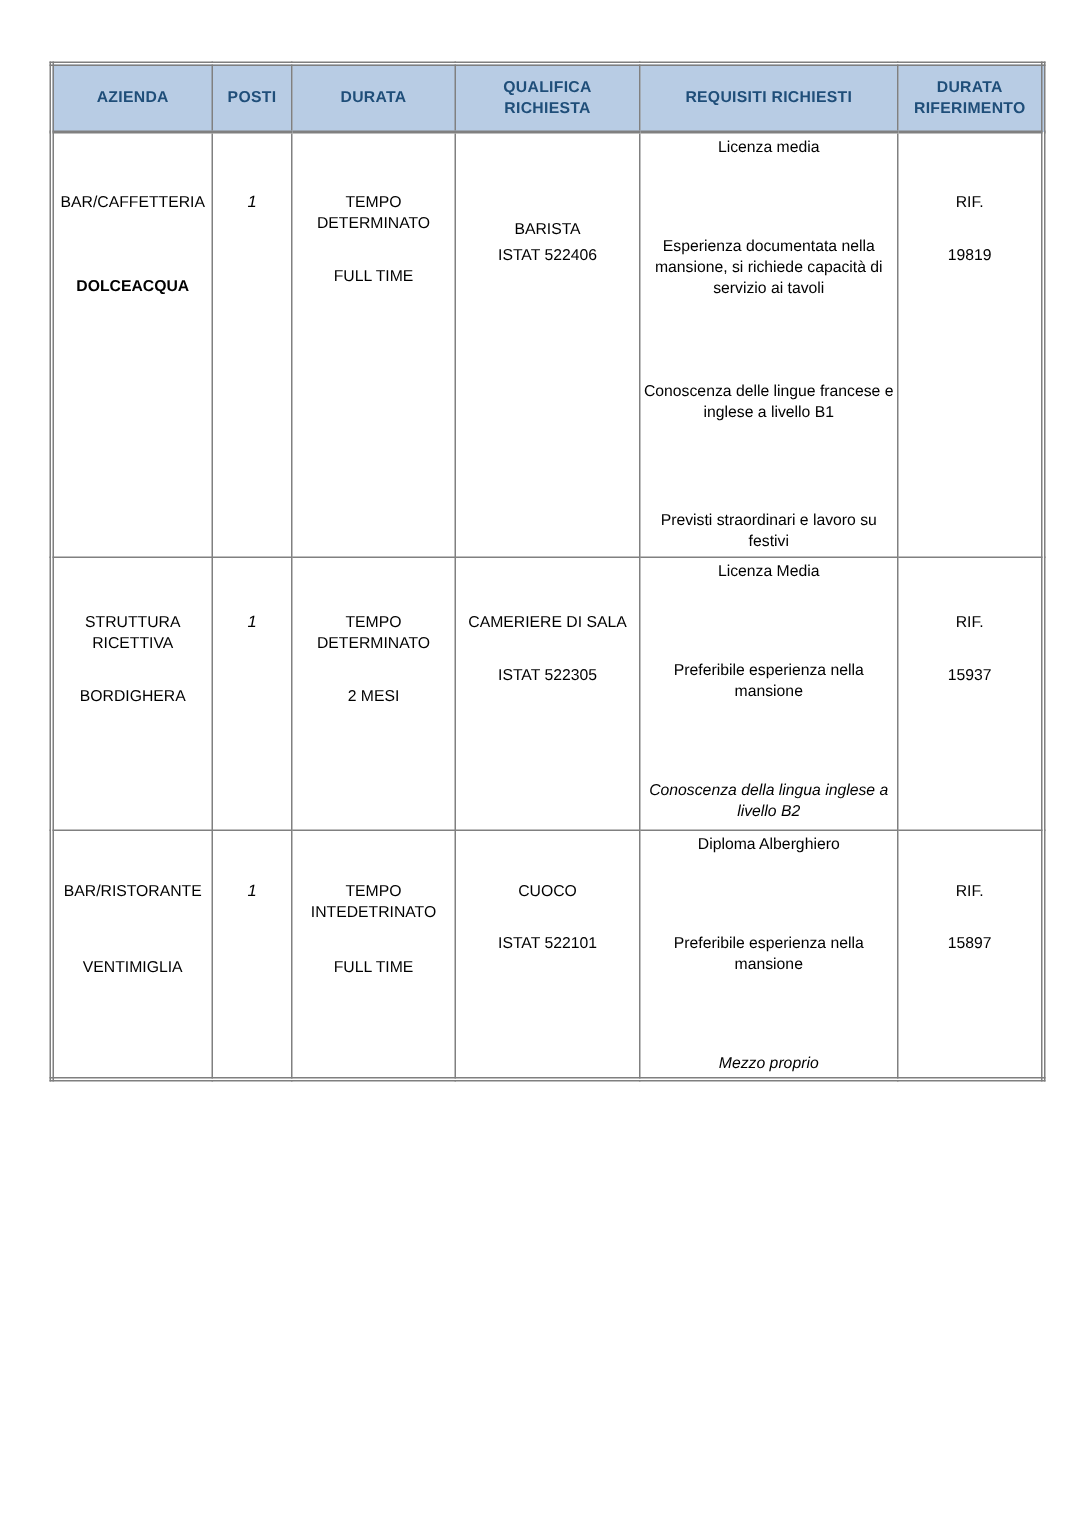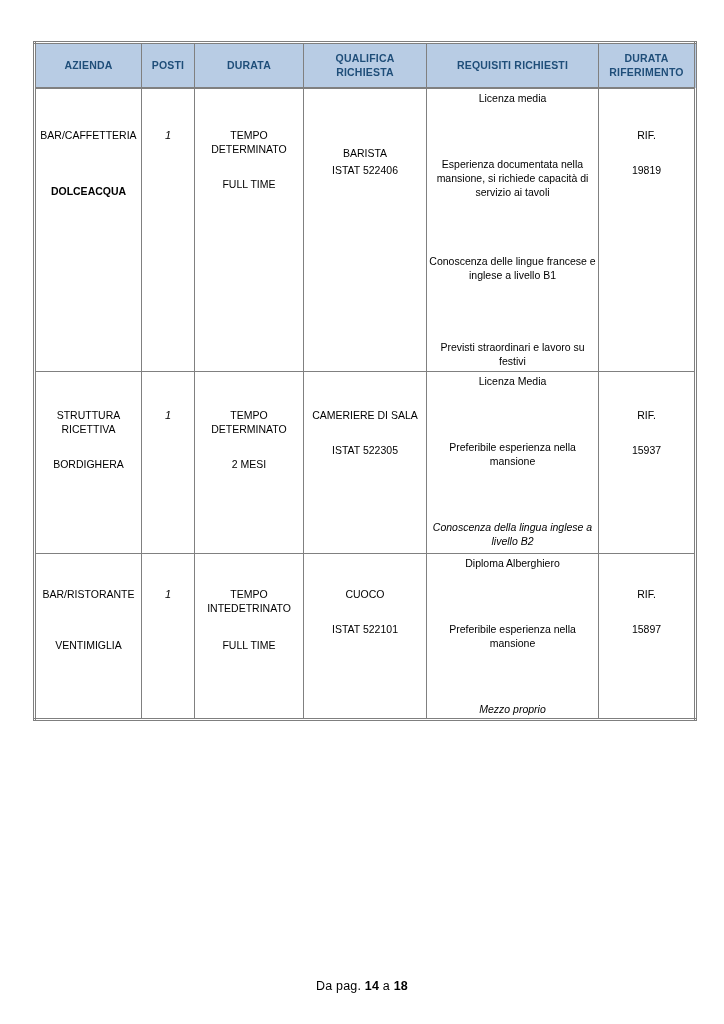--- a/index.html
+++ b/index.html
@@ -260,20 +260,14 @@
           <div class="cell-lines">
             <div class="line" style="top:33px;">RIF.</div>
             <div class="line" style="top:68px;">15897</div>
           </div>
         </td>
       </tr>
 
     </tbody>
   </table>
 
-  <div class="footer">
-    <span>Da pag.</span>
-    <b>14</b>
-    <span>a</span>
-    <b>18</b>
-  </div>
 
 </div>
 
 </body></html>

